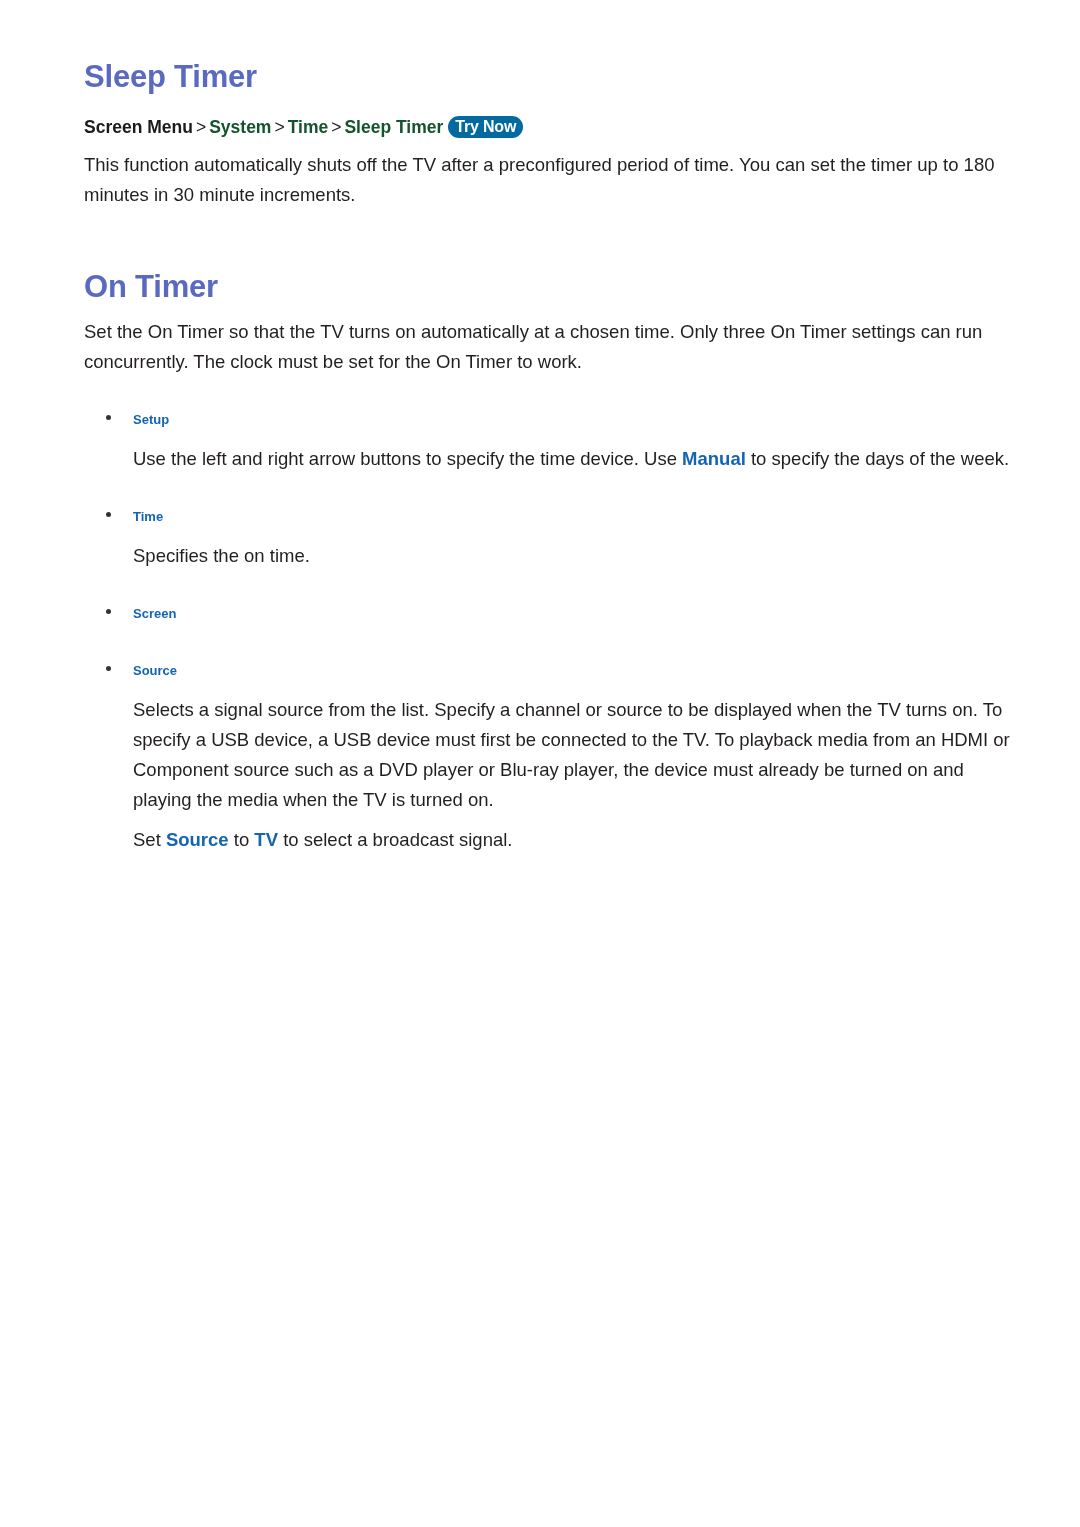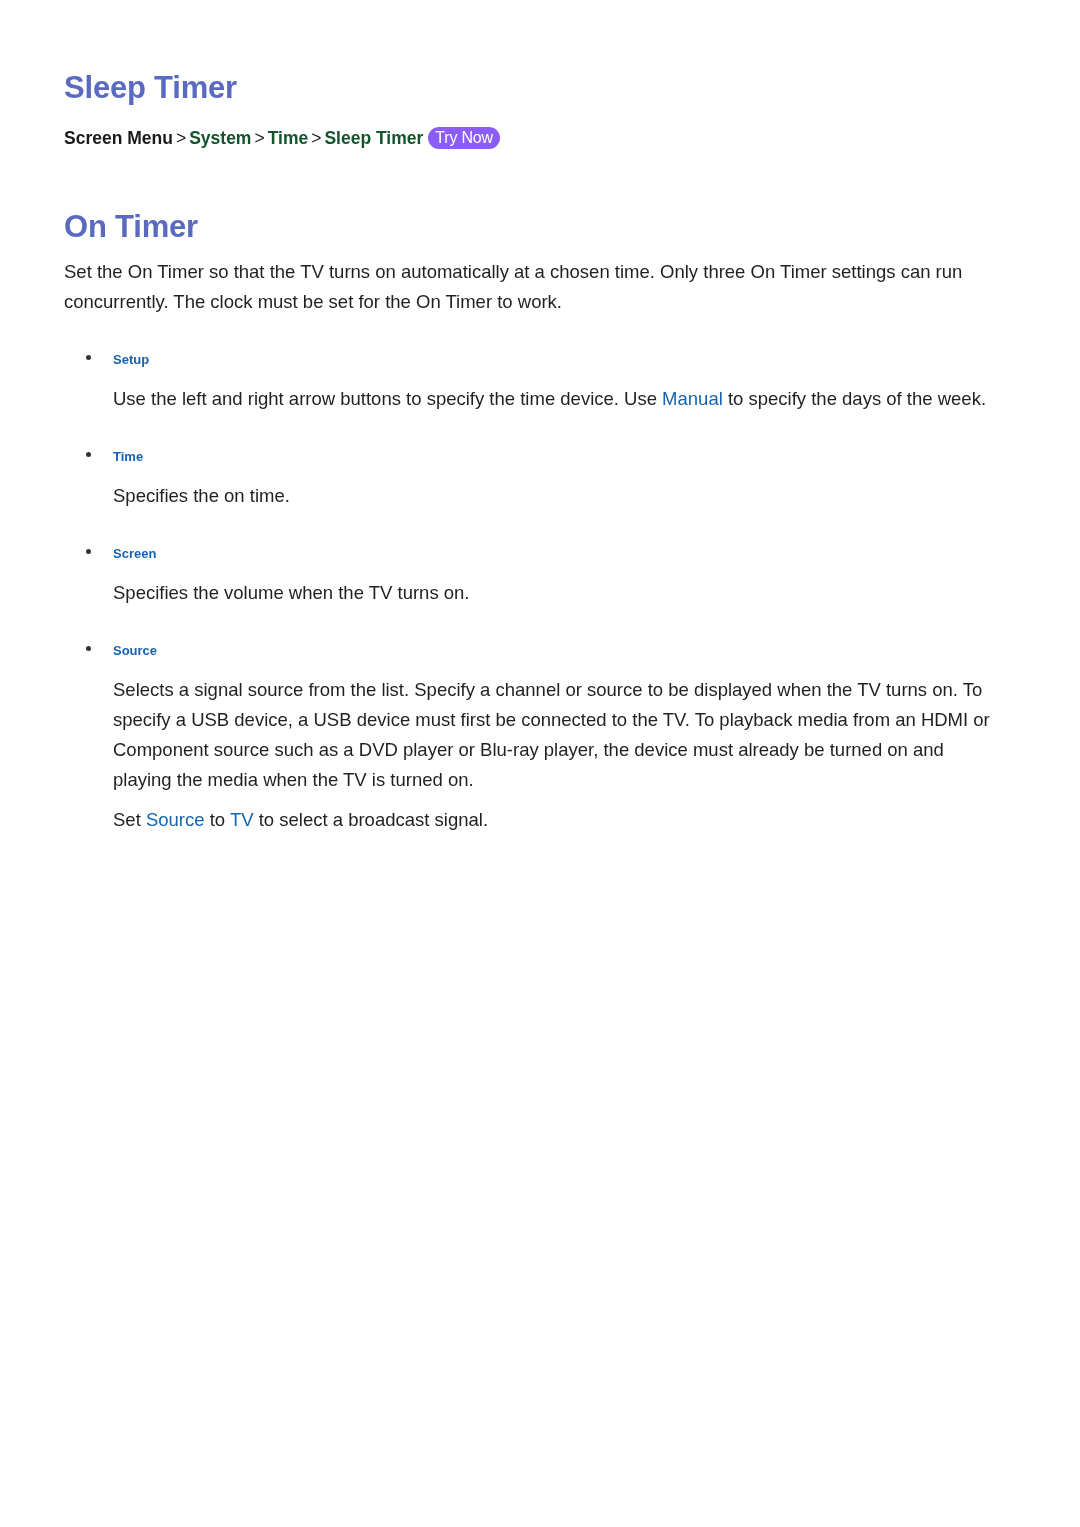--- a/index.html
+++ b/index.html
@@ -17,24 +17,23 @@
   .page {
     position: relative;
     width: 1080px;
     height: 1527px;
     box-sizing: border-box;
     padding: 0;
     overflow: hidden;
   }
   .content {
     position: absolute;
-    left: 64px;
+    left: 84px;
     top: 58px;
     width: 935px;
-    margin-top: 11px;
   }
 
   h1.section-title {
     font-size: 31px;
     line-height: 38px;
     font-weight: bold;
     color: #5a6ac0;
     margin: 0;
     letter-spacing: -0.2px;
   }
@@ -54,26 +53,26 @@
     color: #14532d;
     font-weight: bold;
   }
   .breadcrumb .sep {
     color: #1b1b1b;
     font-weight: normal;
     padding: 0 3px;
   }
   .try-now {
     display: inline-block;
-    background: #8b5cf6;
+    background: #0369a1;
     color: #ffffff;
     border-radius: 11px;
     font-size: 16px;
     line-height: 19px;
-    font-weight: normal;
+    font-weight: bold;
     padding: 1px 7px 2px 7px;
     margin-left: 5px;
     position: relative;
     top: -1px;
     letter-spacing: -0.2px;
   }
 
   p.body-text {
     font-size: 18.5px;
     line-height: 30px;
@@ -114,36 +113,37 @@
     font-size: 13px;
   }
   .bullet-desc {
     margin: 10px 0 0 49px;
     font-size: 18.5px;
     line-height: 30px;
     color: #231f20;
   }
   .inline-link {
     color: #1464b4;
-    font-weight: normal;
+    font-weight: bold;
   }
 </style>
 </head>
 <body>
 
 <div class="page">
   <div class="content">
 
     <section class="section first">
       <h1 class="section-title">Sleep Timer</h1>
 
       <div class="breadcrumb">
         <span>Screen Menu</span><span class="sep">&gt;</span><span class="crumb-link">System</span><span class="sep">&gt;</span><span class="crumb-link">Time</span><span class="sep">&gt;</span><span class="crumb-link">Sleep Timer</span><span class="try-now">Try Now</span>
       </div>
 
+      <p class="body-text">This function automatically shuts off the TV after a preconfigured period of time. You can set the timer up to 180 minutes in 30 minute increments.</p>
     </section>
 
     <section class="section second">
       <h1 class="section-title">On Timer</h1>
 
 
       <p class="body-text">Set the On Timer so that the TV turns on automatically at a chosen time. Only three On Timer settings can run concurrently. The clock must be set for the On Timer to work.</p>
 
       <ul class="bullets">
 
@@ -161,21 +161,20 @@
             <span class="bullet-label">Time</span>
           </div>
           <p class="bullet-desc"><span>Specifies the on time.</span></p>
         </li>
 
         <li class="bullet-item">
           <div class="bullet-row">
             <span class="bullet-dot"></span>
             <span class="bullet-label">Screen</span>
           </div>
-          <p class="bullet-desc"><span>Specifies the volume when the TV turns on.</span></p>
         </li>
 
         <li class="bullet-item">
           <div class="bullet-row">
             <span class="bullet-dot"></span>
             <span class="bullet-label">Source</span>
           </div>
           <p class="bullet-desc"><span>Selects a signal source from the list. Specify a channel or source to be displayed when the TV turns on. To specify a USB device, a USB device must first be connected to the TV. To playback media from an HDMI or Component source such as a DVD player or Blu-ray player, the device must already be turned on and playing the media when the TV is turned on.</span></p>
         </li>
 

